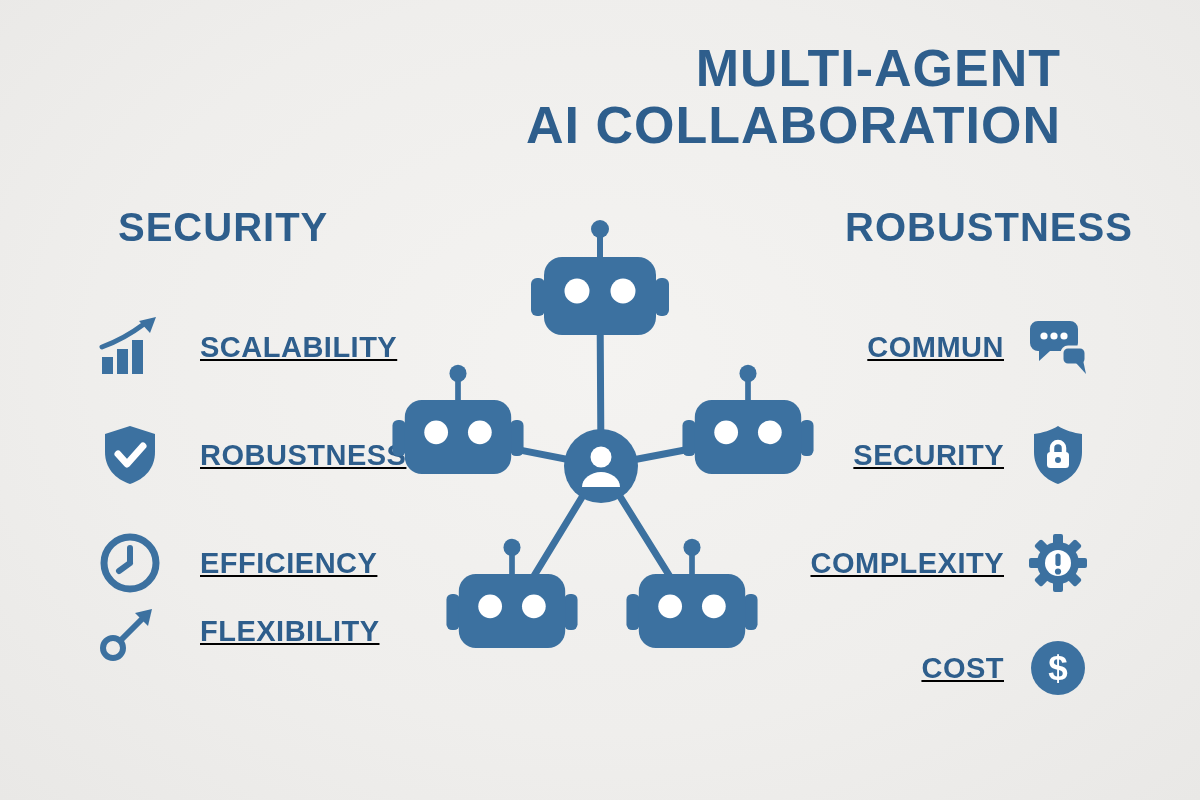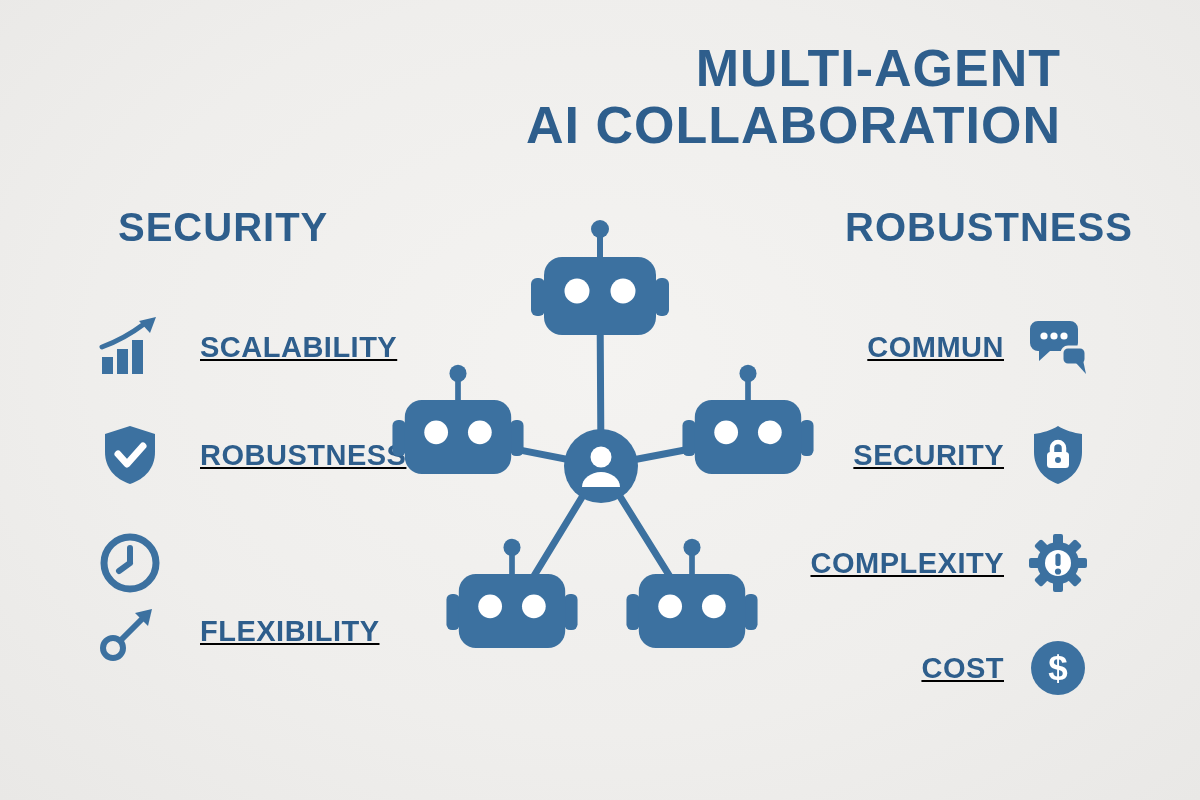--- a/index.html
+++ b/index.html
@@ -72,20 +72,21 @@
     <span class="label">ROBUSTNESS</span>
   </div>
 
   <div class="row benefit" style="top:528px">
     <span class="icon">
       <svg viewBox="0 0 64 64">
         <circle cx="32" cy="32" r="26" fill="none" stroke="#3c71a0" stroke-width="7"></circle>
         <path d="M32 32 V17 M32 32 L21 40" stroke="#3c71a0" stroke-width="6" fill="none" stroke-linecap="round"></path>
       </svg>
     </span>
+    <span class="label">EFFICIENCY</span>
   </div>
 
   <div class="row benefit" style="top:596px">
     <span class="icon">
       <svg viewBox="0 0 64 64">
         <circle cx="15" cy="49" r="10" fill="none" stroke="#3c71a0" stroke-width="6"></circle>
         <path d="M23 41 L44 20" stroke="#3c71a0" stroke-width="6" stroke-linecap="round"></path>
         <polygon points="54,10 37,14 50,27" fill="#3c71a0"></polygon>
       </svg>
     </span>

